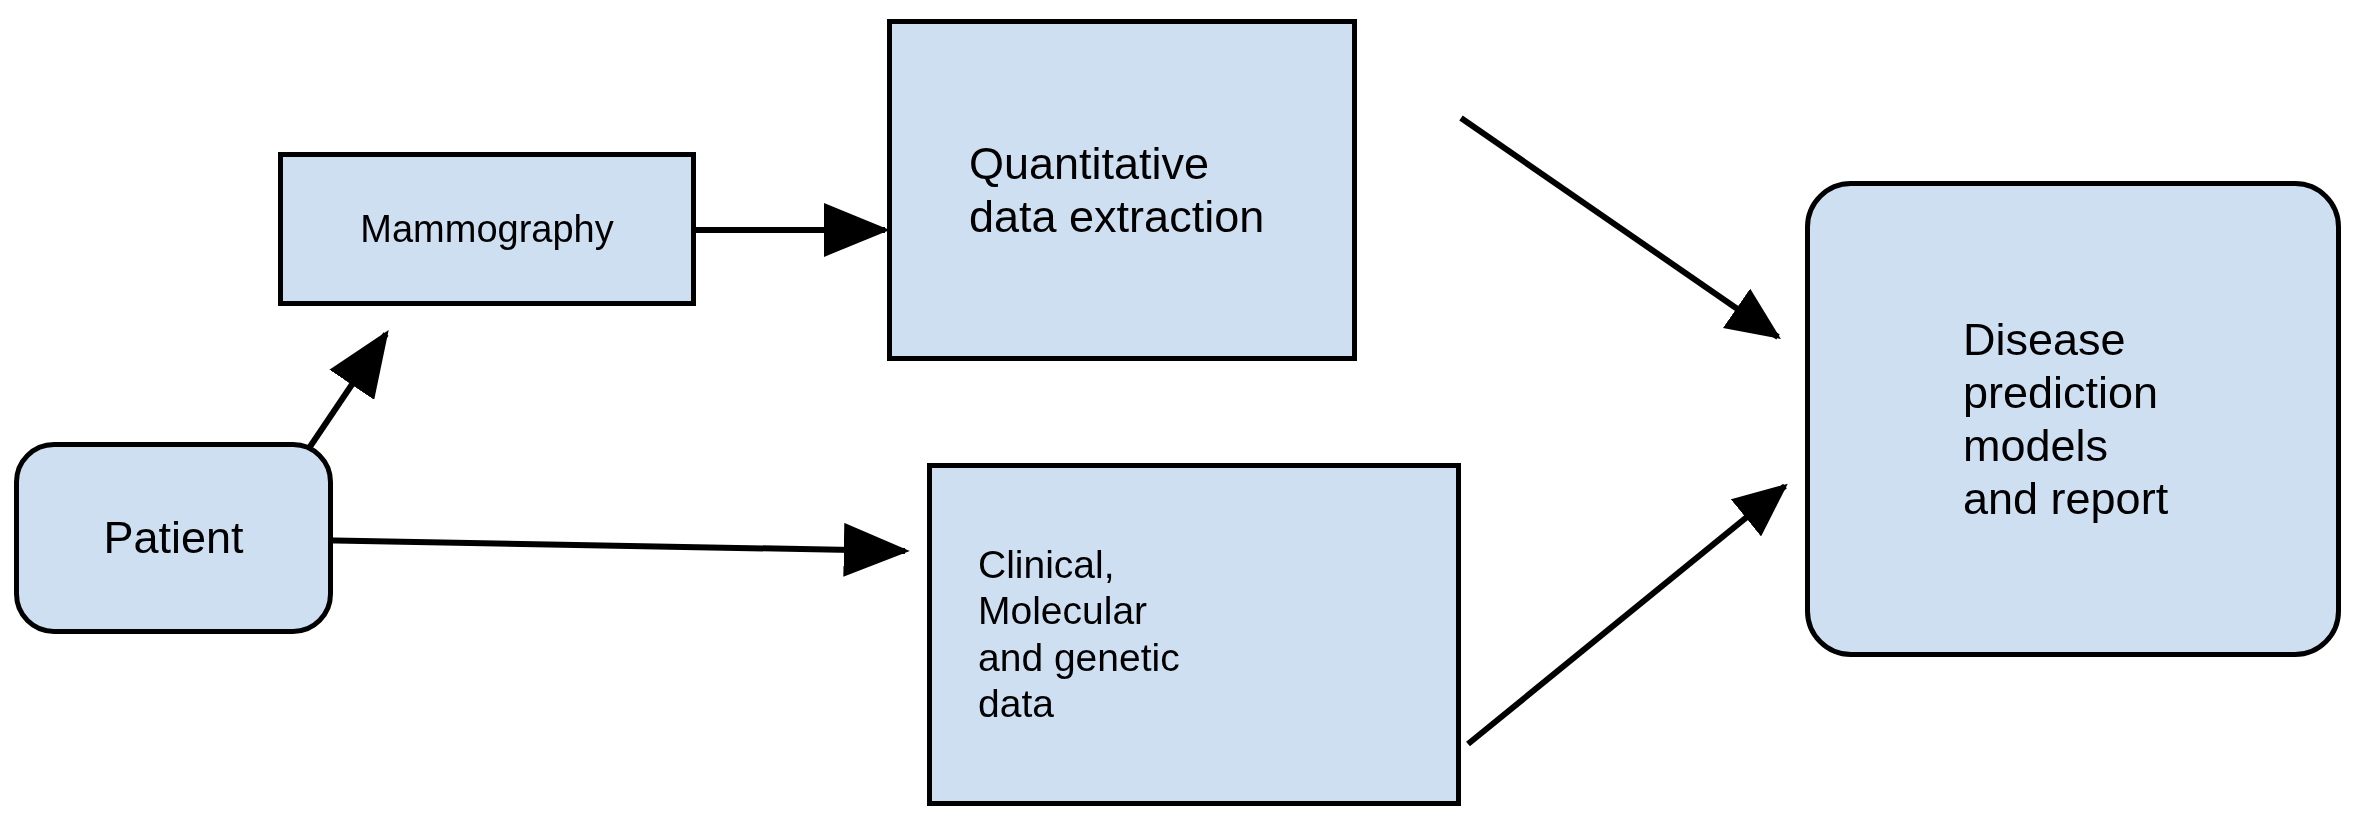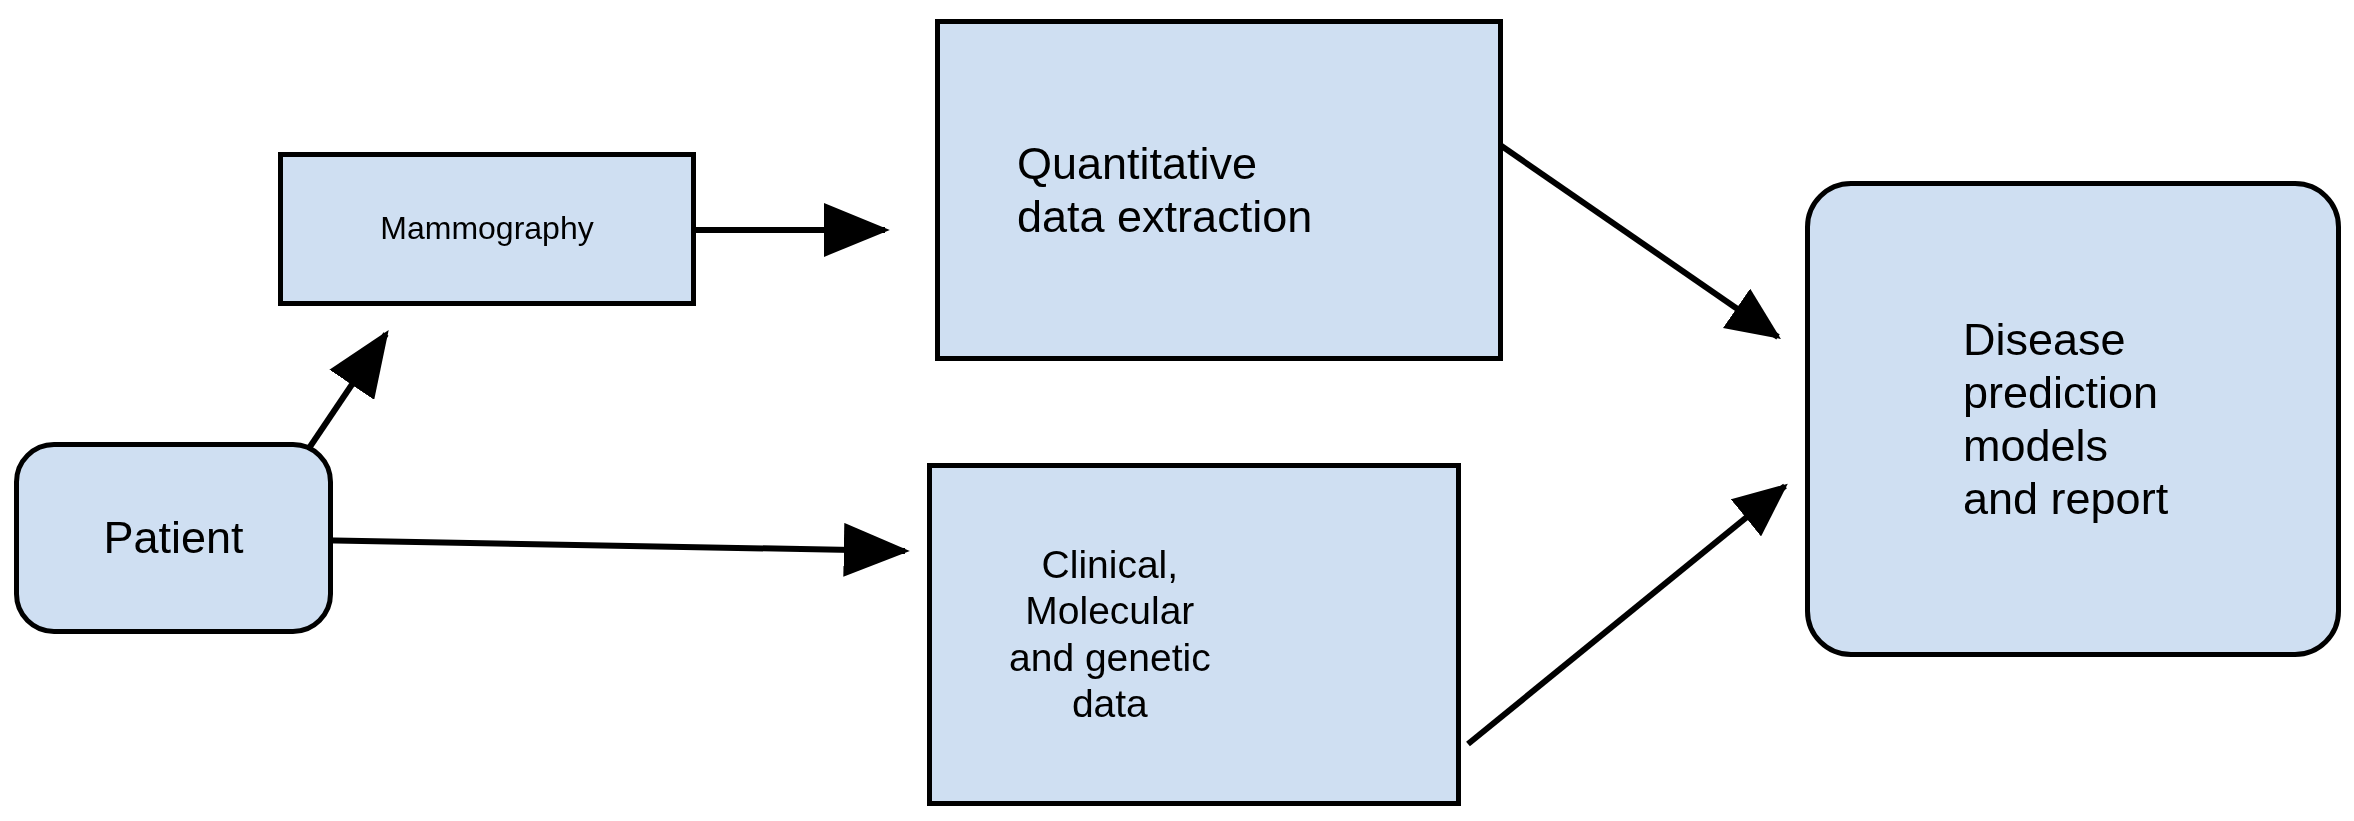--- a/index.html
+++ b/index.html
@@ -50,32 +50,31 @@
   }
 
   
   #node-patient {
     left: 14px;  top: 442px;  width: 319px;  height: 192px;
     border-radius: 40px;
     font-size: 45px;
   }
   #node-mammography {
     left: 278px; top: 152px;  width: 418px;  height: 154px;
-    font-size: 32px;
+    font-size: 38px;
   }
   #node-quantitative {
-    left: 935px; top: 19px;   width: 568px;  height: 342px;
+    left: 887px; top: 19px;   width: 470px;  height: 342px;
     font-size: 45px;
     padding-left: 77px;
   }
   #node-clinical {
     left: 927px; top: 463px;  width: 534px;  height: 343px;
     font-size: 39px;
-    padding-left: 77px;
-    text-align: center;
+    padding-left: 46px;
   }
   #node-disease {
     left: 1805px; top: 181px; width: 536px;  height: 476px;
     border-radius: 46px;
     font-size: 45px;
     padding-left: 153px;
   }
 </style>
 </head>
 <body>

